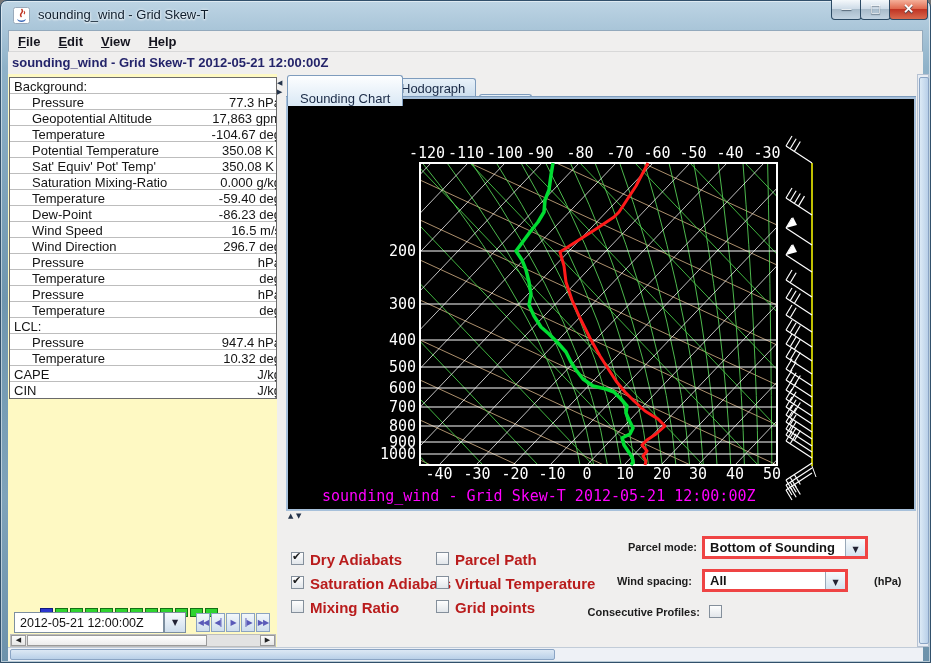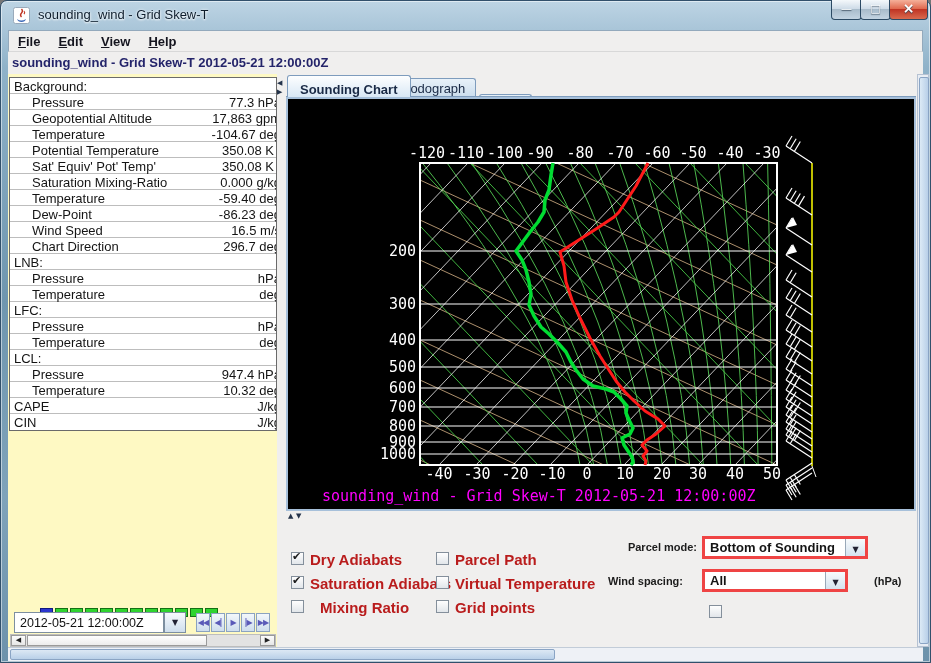--- a/index.html
+++ b/index.html
@@ -53,21 +53,21 @@
     font-family:"DejaVu Sans",sans-serif;}
   #left-hthumb{position:absolute;left:16px;top:0;width:180px;height:11px;background:linear-gradient(#fff,#ececec);
     border:1px solid #9a9a9a;box-sizing:border-box;}
   
   #divider{position:absolute;left:277px;top:74px;width:8px;height:573px;background:#f0efee;}
   .otb{position:absolute;font-size:7px;color:#24334a;font-family:"DejaVu Sans",sans-serif;line-height:7px;}
   
   #right-panel{position:absolute;left:285px;top:74px;width:632px;height:573px;background:#f0efee;}
   .tab{position:absolute;border:1px solid #7e9cbd;border-bottom:none;border-radius:3px 3px 0 0;
     background:linear-gradient(#e8f1f9,#cbdded);font-size:13px;color:#1a2a46;padding:2px 10px;box-sizing:border-box;height:19px;}
-  .tab.sel{background:linear-gradient(#fdfeff,#d9e8f5);font-weight:bold;height:22px;padding:6px 12px;z-index:2;}
+  .tab.sel{background:linear-gradient(#fdfeff,#d9e8f5);font-weight:normal;height:22px;padding:15px 12px;z-index:2;}
   #tabline{position:absolute;left:1px;top:22px;width:630px;height:1px;background:#7e9cbd;}
   #chart-outer{position:absolute;left:1px;top:23px;width:630px;height:414px;box-sizing:border-box;
     border:2px solid #a7c0da;background:#e8eef5;}
   #skewt{position:absolute;left:3px;top:25px;width:626px;height:410px;background:#000;}
   
   .cb{position:absolute;width:13px;height:13px;background:linear-gradient(#fefefe,#e2e6ea);
     border:1px solid #848f9b;box-sizing:border-box;}
   .cb.checked::after{content:"✔";position:absolute;left:0px;top:-3px;font-size:11px;color:#1c1c1c;
     font-family:"DejaVu Sans",sans-serif;}
   .cb-label{position:absolute;font-size:15px;font-weight:bold;color:#b91c1c;white-space:nowrap;}
@@ -154,38 +154,30 @@
         </div>
       <div class="prow ind cut">
           <span class="plabel">Dew-Point</span>
           <span class="pval">-86.23 deg</span>
         </div>
       <div class="prow ind cut">
           <span class="plabel">Wind Speed</span>
           <span class="pval">16.5 m/s</span>
         </div>
       <div class="prow ind cut">
-          <span class="plabel">Chart Direction</span>
+          <span class="plabel">Wind Direction</span>
           <span class="pval">296.7 deg</span>
-        </div>
-      <div class="prow">
-          <span class="plabel">LNB:</span>
-          <span class="pval"></span>
         </div>
       <div class="prow ind cut">
           <span class="plabel">Pressure</span>
           <span class="pval">hPa</span>
         </div>
       <div class="prow ind cut">
           <span class="plabel">Temperature</span>
           <span class="pval">deg</span>
-        </div>
-      <div class="prow">
-          <span class="plabel">LFC:</span>
-          <span class="pval"></span>
         </div>
       <div class="prow ind cut">
           <span class="plabel">Pressure</span>
           <span class="pval">hPa</span>
         </div>
       <div class="prow ind cut">
           <span class="plabel">Temperature</span>
           <span class="pval">deg</span>
         </div>
       <div class="prow">
@@ -434,40 +426,41 @@
         <text x="322" y="501" text-anchor="start" font-size="15" fill="#ff00ff" font-family="DejaVu Sans Mono, monospace">sounding_wind - Grid Skew-T 2012-05-21 12:00:00Z</text>
       </svg>
     <span class="otb" style="left:3px;top:439px">▲</span>
     <span class="otb" style="left:11px;top:439px">▼</span>
 
     <span class="cb checked" style="left:6px;top:478px"></span>
     <span class="cb-label" style="left:25px;top:477px">Dry Adiabats</span>
     <span class="cb checked" style="left:6px;top:502px"></span>
     <span class="cb-label" style="left:25px;top:501px">Saturation Adiabats</span>
     <span class="cb" style="left:6px;top:526px"></span>
-    <span class="cb-label" style="left:35px;top:525px">Mixing Ratio</span>
+    <span class="cb-label" style="left:25px;top:525px">Mixing Ratio</span>
 
     <span class="cb" style="left:151px;top:478px"></span>
     <span class="cb-label" style="left:170px;top:477px">Parcel Path</span>
     <span class="cb" style="left:151px;top:502px"></span>
     <span class="cb-label" style="left:170px;top:501px">Virtual Temperature</span>
     <span class="cb" style="left:151px;top:526px"></span>
     <span class="cb-label" style="left:170px;top:525px">Grid points</span>
 
     <span class="ctl-label" style="left:275px;top:467px;width:137px">Parcel mode:</span>
     <div class="combo" style="left:417px;top:462px;width:166px">
       <span class="combo-text">Bottom of Sounding</span>
       <span class="combo-btn">▼</span>
     </div>
-    <span class="ctl-label" style="left:261px;top:501px;width:137px">Wind spacing:</span>
+    <span class="ctl-label" style="left:270px;top:501px;width:137px">Wind spacing:</span>
     <div class="combo" style="left:417px;top:495px;width:146px">
       <span class="combo-text">All</span>
       <span class="combo-btn">▼</span>
     </div>
     <span class="ctl-label" style="left:589px;top:501px">(hPa)</span>
+    <span class="ctl-label" style="left:235px;top:532px;width:180px">Consecutive Profiles:</span>
     <span class="cb" style="left:424px;top:531px"></span>
   </div>
 
   <div id="vscroll">
     <div id="vthumb"></div>
   </div>
   <div id="main-hscroll">
     <div id="main-hthumb"></div>
   </div>
 </div>

